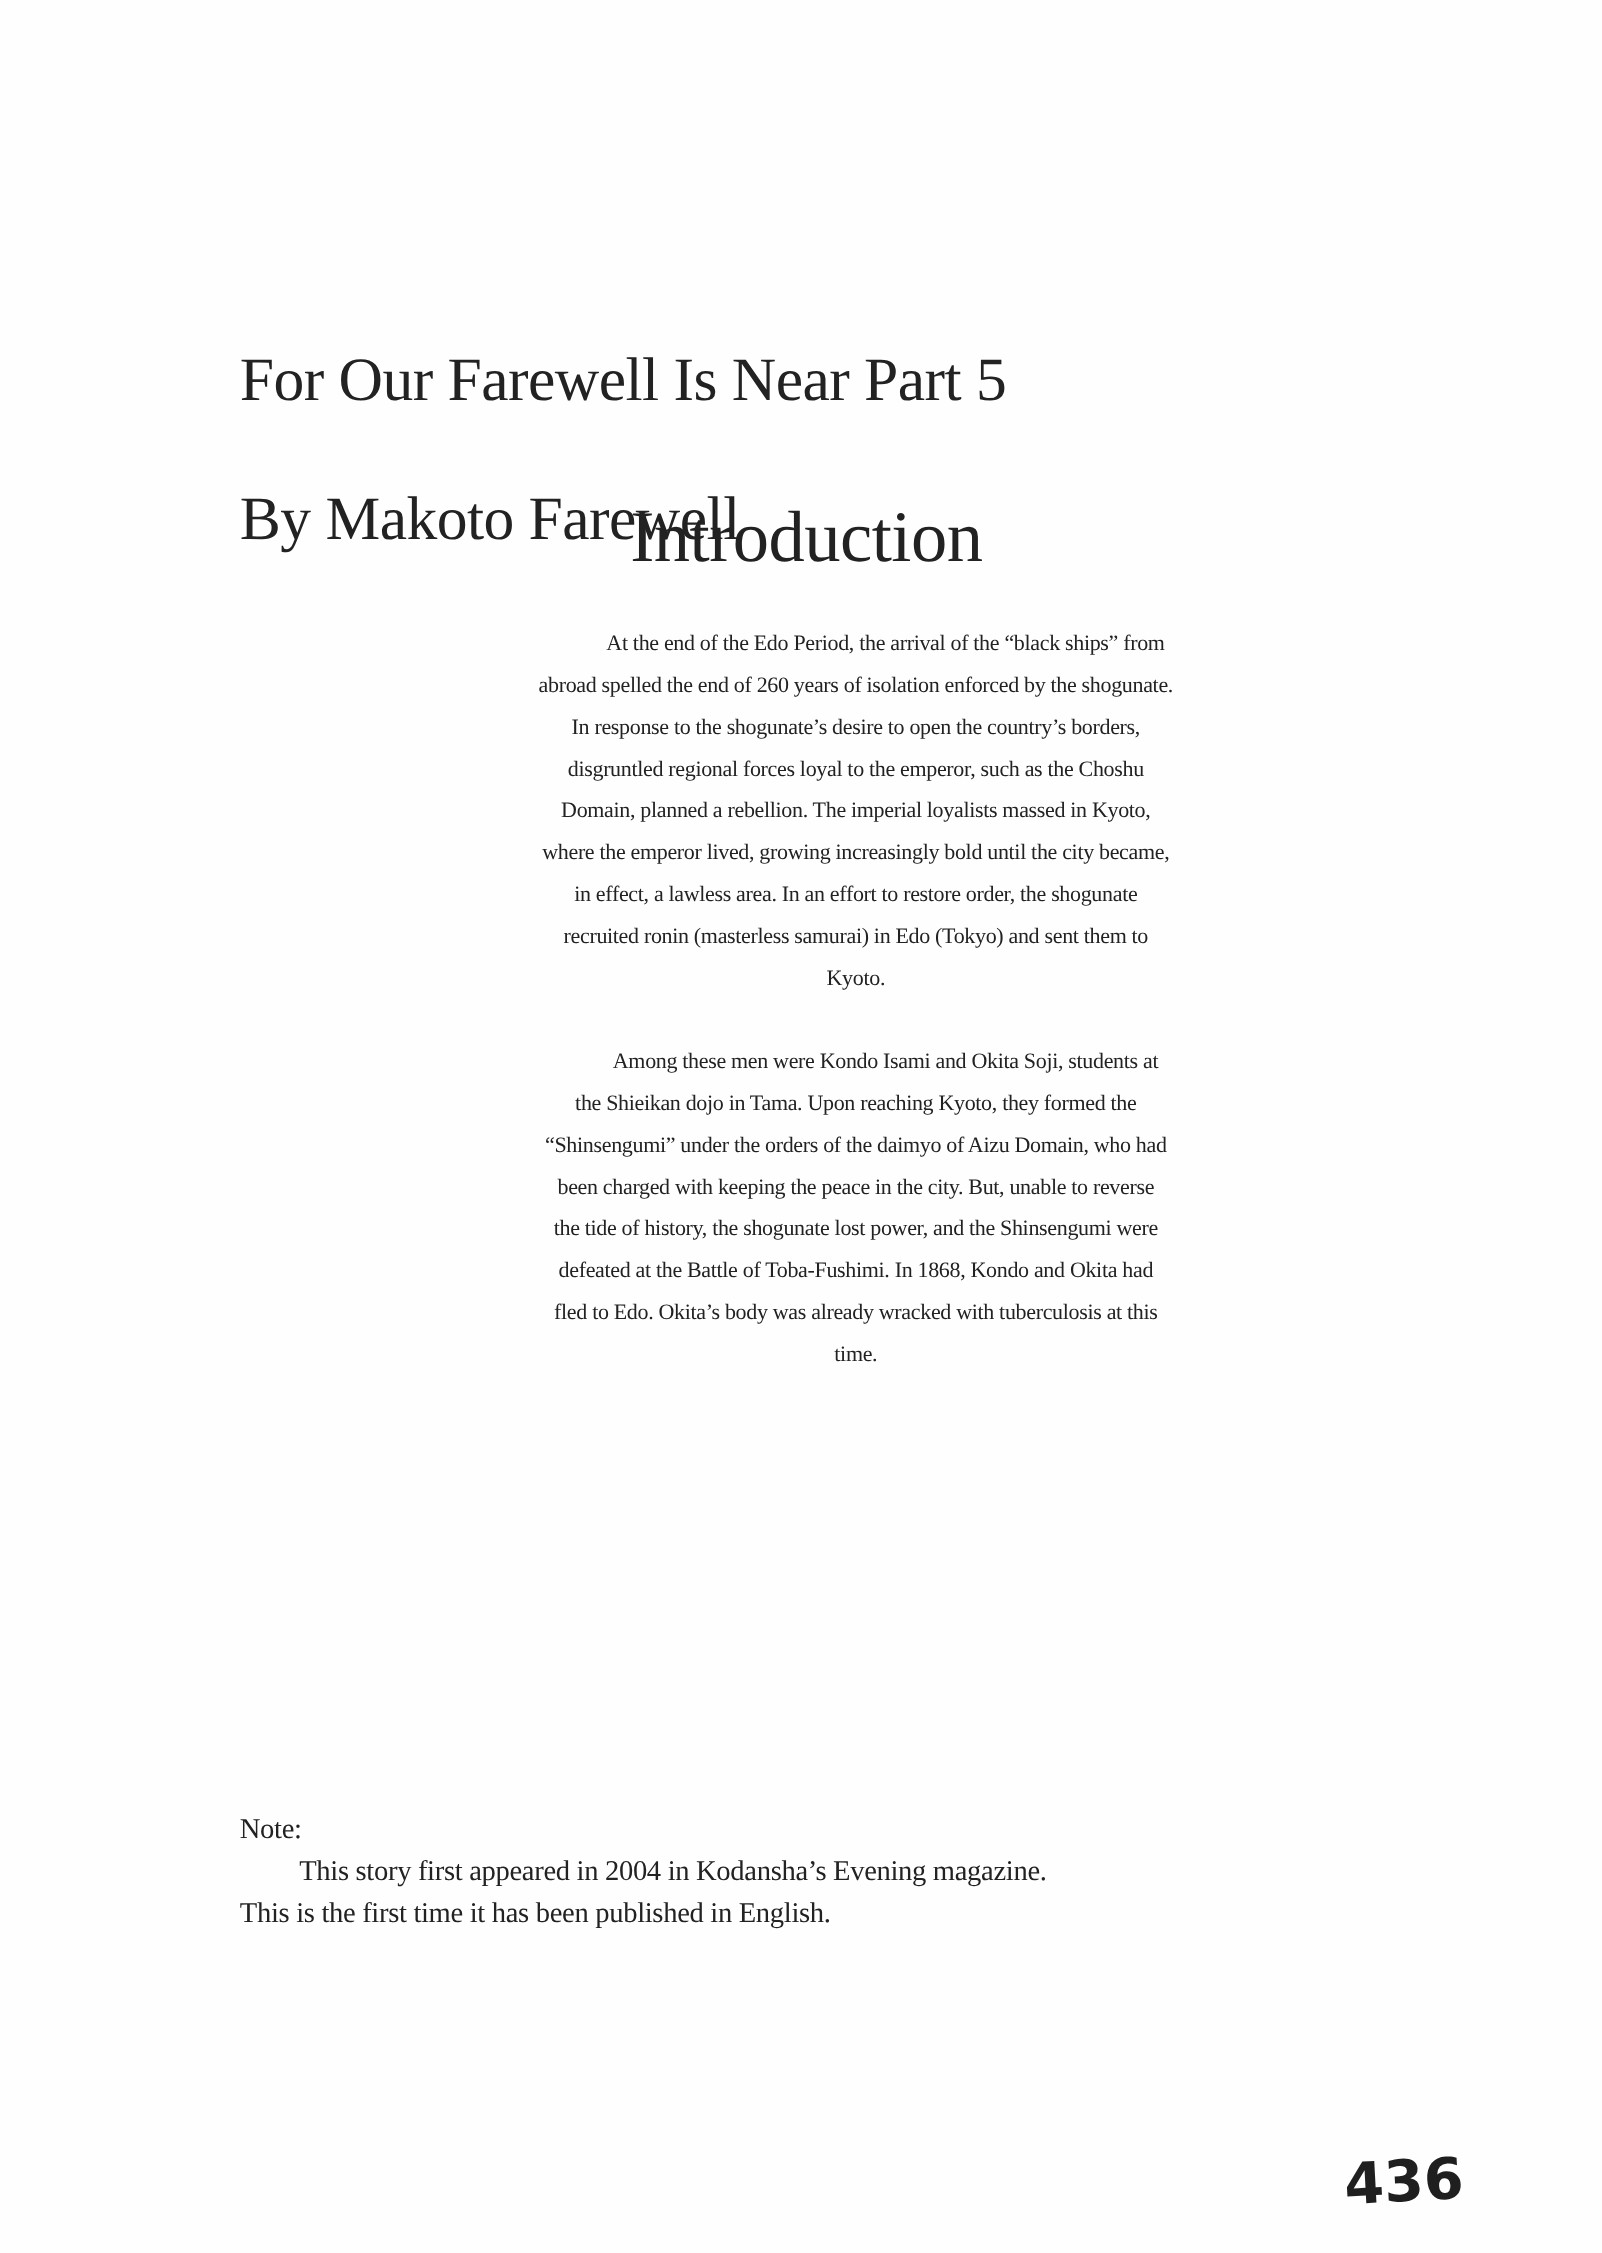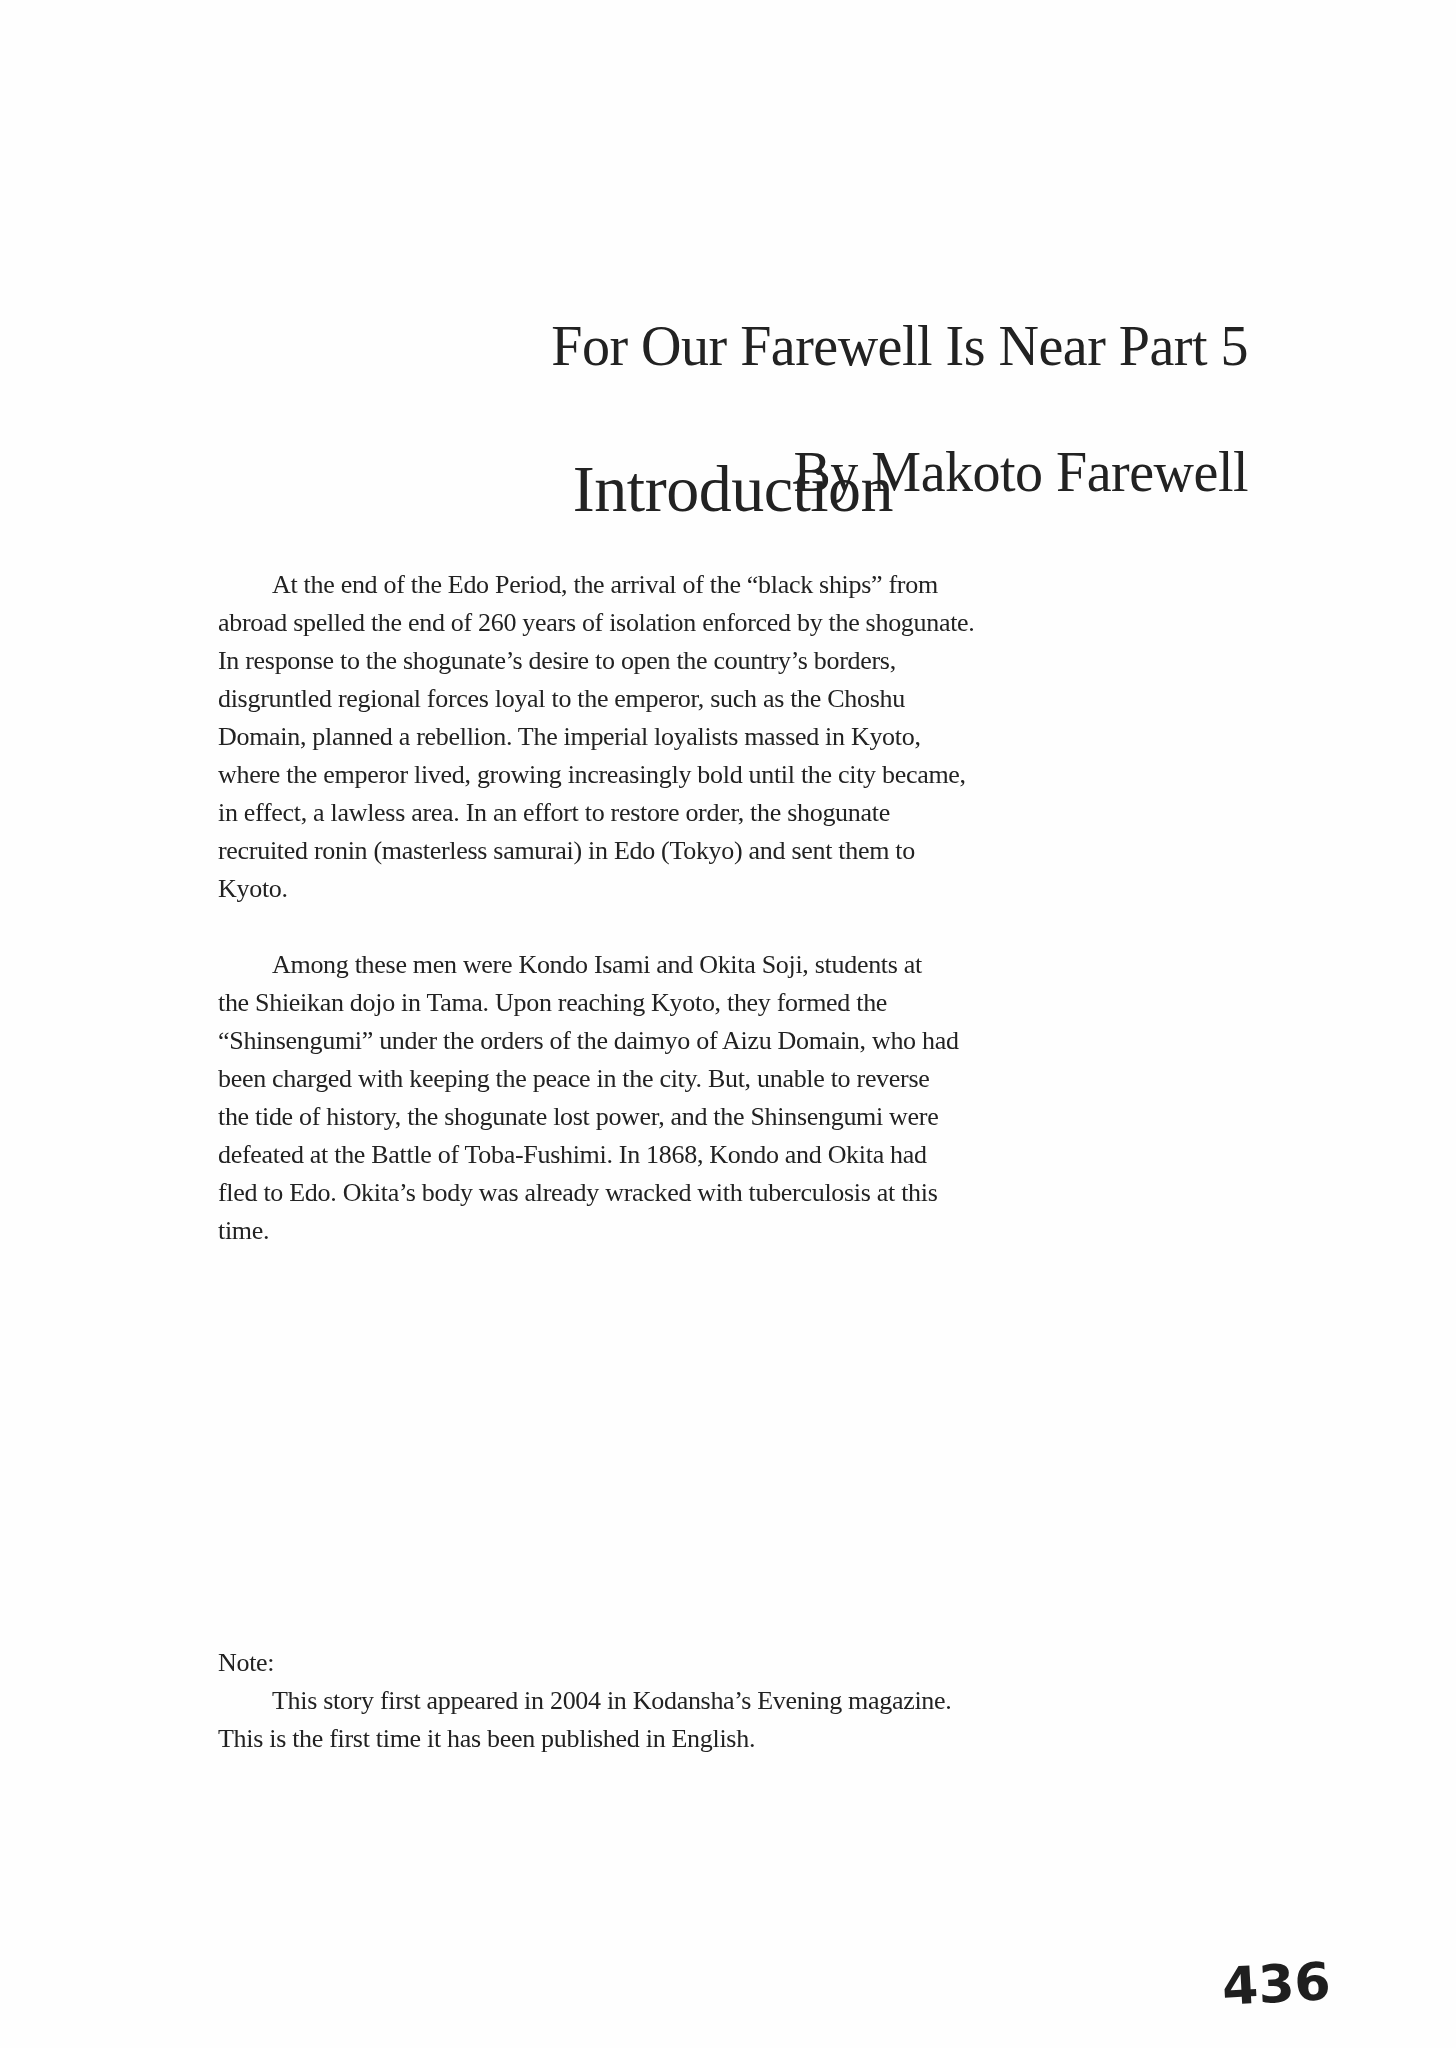--- a/index.html
+++ b/index.html
@@ -14,21 +14,21 @@
     background: #fefefe;
     color: #222222;
     font-family: "Liberation Serif", serif;
     overflow: hidden;
   }
   .title-block {
     position: absolute;
     left: 218px;
     top: 252px;
     width: 1030px;
-    text-align: right;
+    text-align: left;
     font-size: 56px;
     line-height: 63px;
     letter-spacing: -0.5px;
     white-space: pre-line;
   }
   .section-heading {
     position: absolute;
     left: 218px;
     top: 460px;
     width: 1030px;
@@ -36,25 +36,26 @@
     text-align: center;
     font-size: 66px;
     font-weight: normal;
     line-height: 58px;
     letter-spacing: -0.5px;
   }
   .para {
     position: absolute;
     left: 218px;
     width: 1120px;
-    font-size: 26px;
+    font-size: 20px;
     line-height: 38px;
     letter-spacing: -0.3px;
     white-space: pre-line;
     text-indent: 54px;
+    text-align: center;
   }
   .para1 { top: 566px; }
   .para2 { top: 946px; }
   .note-block {
     position: absolute;
     left: 218px;
     top: 1644px;
     width: 1120px;
     font-size: 26px;
     line-height: 38px;

